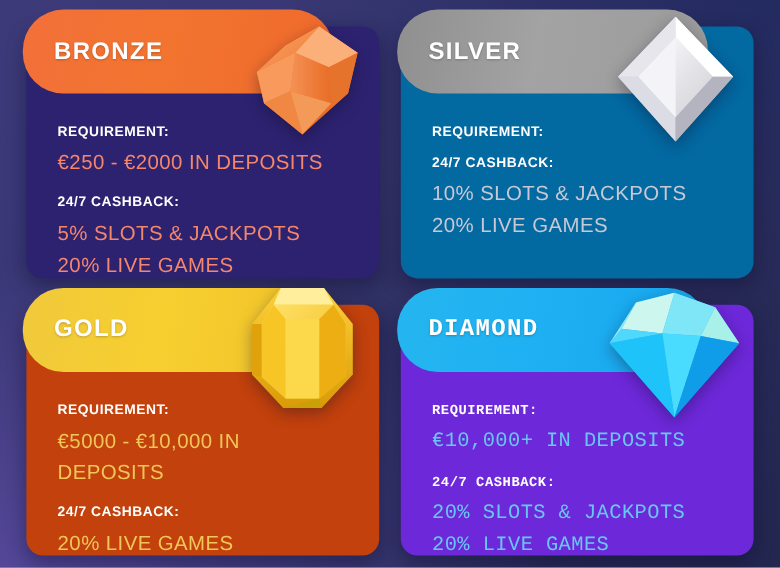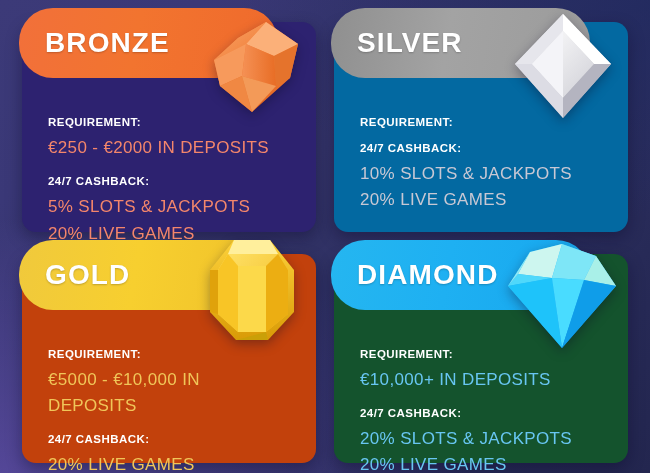--- a/index.html
+++ b/index.html
@@ -41,37 +41,37 @@
   .card {
     position: relative;
     margin-top: 14px;
     border-radius: 14px;
     background: #2b2270;
     box-shadow: 0 6px 16px rgba(10,8,40,0.38);
   }
   .card.c-bronze  { background: #2d2270; }
   .card.c-silver  { background: #0369a1; }
   .card.c-gold    { background: #c2410c; }
-  .card.c-diamond { background: #14532d; }
+  .card.c-diamond { background: #6d28d9; font-family: Liberation Mono, monospace; }
 
   
   .banner {
     position: absolute;
     top: -14px;
     left: -3px;
     width: 88%;
     height: 70px;
     border-radius: 34px;
     display: flex;
     align-items: center;
     padding-left: 26px;
     z-index: 2;
   }
   .banner-title {
-    font-size: 28px;
+    font-size: 20px;
     font-weight: bold;
     letter-spacing: 1.1px;
     color: #ffffff;
     text-shadow: 0 1px 2px rgba(0,0,0,0.22);
     position: relative;
     z-index: 3;
   }
 
   .b-bronze  { background: linear-gradient(100deg, #f2703a 0%, #f2742f 45%, #ef6a2c 100%); }
   .b-silver  { background: linear-gradient(100deg, #8f8f8f 0%, #a3a3a3 45%, #9b9b9b 100%); }
@@ -90,21 +90,21 @@
   }
   .gem-bronze  { top: -6px;  right: 6px;  width: 108px; height: 104px; }
   .gem-silver  { top: -12px; right: 14px; width: 102px; height: 112px; }
   .gem-gold    { top: -18px; right: 12px; width: 104px; height: 112px; }
   .gem-diamond { top: -12px; right: 8px;  width: 116px; height: 110px; }
 
   
   .card-body {
     position: absolute;
     left: 0; right: 0;
-    top: 78px;
+    top: 66px;
     padding: 16px 24px 0 26px;
     z-index: 1;
   }
   .block { margin-bottom: 14px; }
   .block:last-child { margin-bottom: 0; }
 
   .label {
     font-size: 11.5px;
     font-weight: bold;
     letter-spacing: 0.45px;

